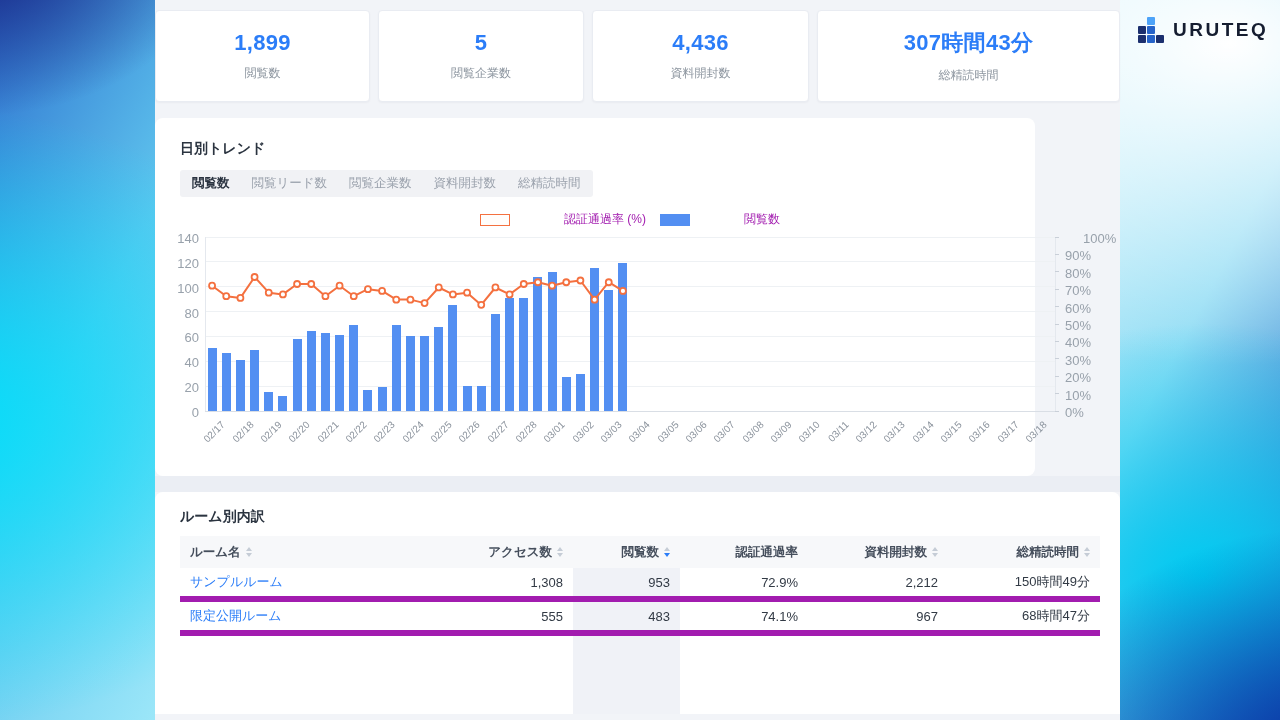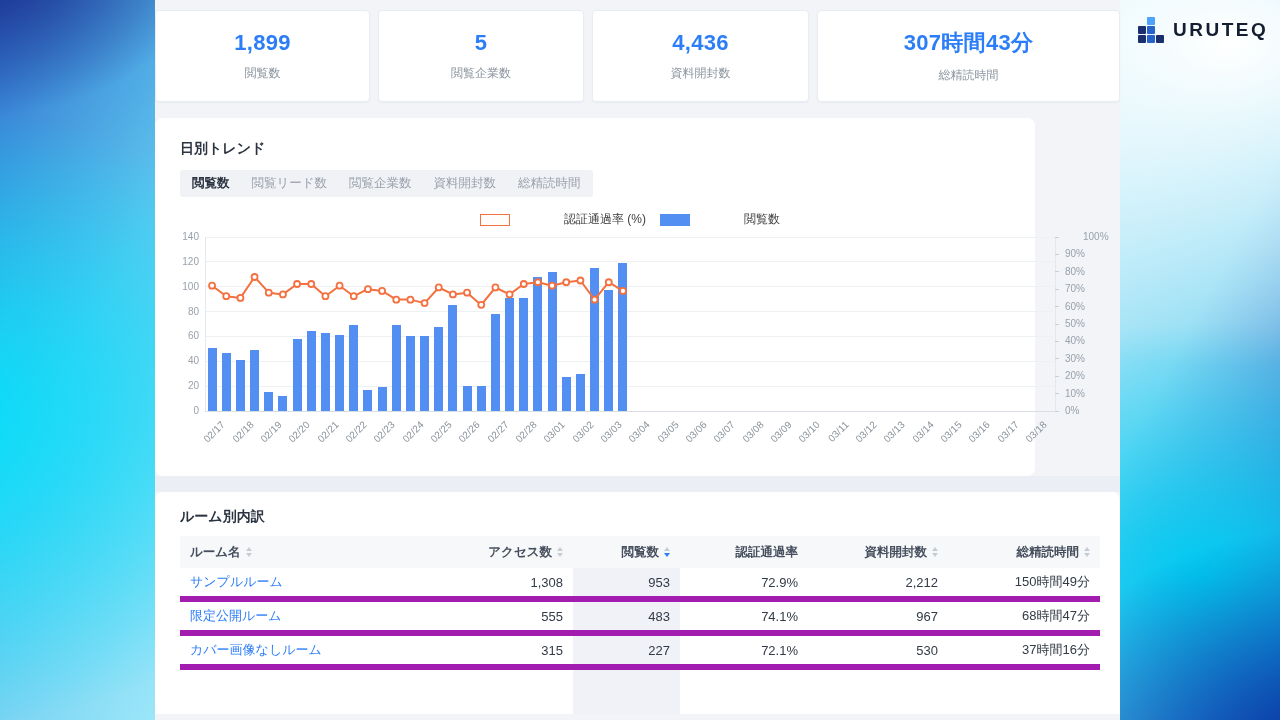--- a/index.html
+++ b/index.html
@@ -45,26 +45,26 @@
   #tabs {
     position:absolute; left:25px; top:52px; display:inline-flex; align-items:center;
     background:#f1f2f5; border-radius:3px; padding:5px 12px; gap:22px;
   }
   .tab { font-size:12.5px; color:#9aa1ac; cursor:pointer; white-space:nowrap; }
   .tab.active { color:#2a3340; font-weight:bold; }
   #legend { position:absolute; left:50px; top:93px; width:850px; display:flex; justify-content:center; align-items:center; gap:14px; }
   .legend-item { display:flex; align-items:center; gap:7px; }
   .legend-swatch-line { width:30px; height:12px; background:#fffdfb; border:1.6px solid #f4703f; }
   .legend-swatch-bar { width:30px; height:12px; background:#538ff2; }
-  .legend-label { font-size:12px; color:#404040;padding-left:47px; }
+  .legend-label { font-size:12px; color:#a21caf;padding-left:47px; }
   #plot { position:absolute; left:50px; top:119px; width:850px; height:174px; }
   .gridline { position:absolute; left:0; width:850px; height:1px; background:#eef1f4; }
   .gridline.base { background:#d9dee5; }
   .vaxis { position:absolute; top:0; width:1px; height:174px; background:#e4e8ee; }
-  .ylab { position:absolute; font-size:10px; color:#98a1ab; }
+  .ylab { position:absolute; font-size:13px; color:#98a1ab; }
   .ylab.left { right:856px; width:40px; text-align:right; }
   .ylab.right { left:860px; width:40px; text-align:left; }
   .rtick { position:absolute; left:850px; width:4px; height:1px; background:#c9cfd8; }
   .bar { position:absolute; bottom:0; background:#538ff2; }
   #line-svg { position:absolute; left:0; top:0; overflow:visible; }
   .xlab {
     position:absolute; width:60px; text-align:right; font-size:10px; color:#8a929c;
     transform-origin:100% 0; transform:rotate(-45deg); white-space:nowrap;
   }
   
@@ -330,30 +330,20 @@
       <div class="t-row t-body-row">
         <div class="cell name">
             <span class="room-link">限定公開ルーム</span>
           </div>
         <div class="cell">555</div>
         <div class="cell">483</div>
         <div class="cell">74.1%</div>
         <div class="cell">967</div>
         <div class="cell">68時間47分</div>
       </div>
-      <div class="t-row t-body-row">
-        <div class="cell name">
-            <span class="room-link">カバー画像なしルーム</span>
-          </div>
-        <div class="cell">315</div>
-        <div class="cell">227</div>
-        <div class="cell">72.1%</div>
-        <div class="cell">530</div>
-        <div class="cell">37時間16分</div>
-      </div>
     </div>
   </div>
 </div>
 
 <div id="logo">
   <div id="logo-icon">
     <span class="lg-e"></span>
       <span class="lg-l"></span>
       <span class="lg-e"></span>
     <span class="lg-d"></span>

